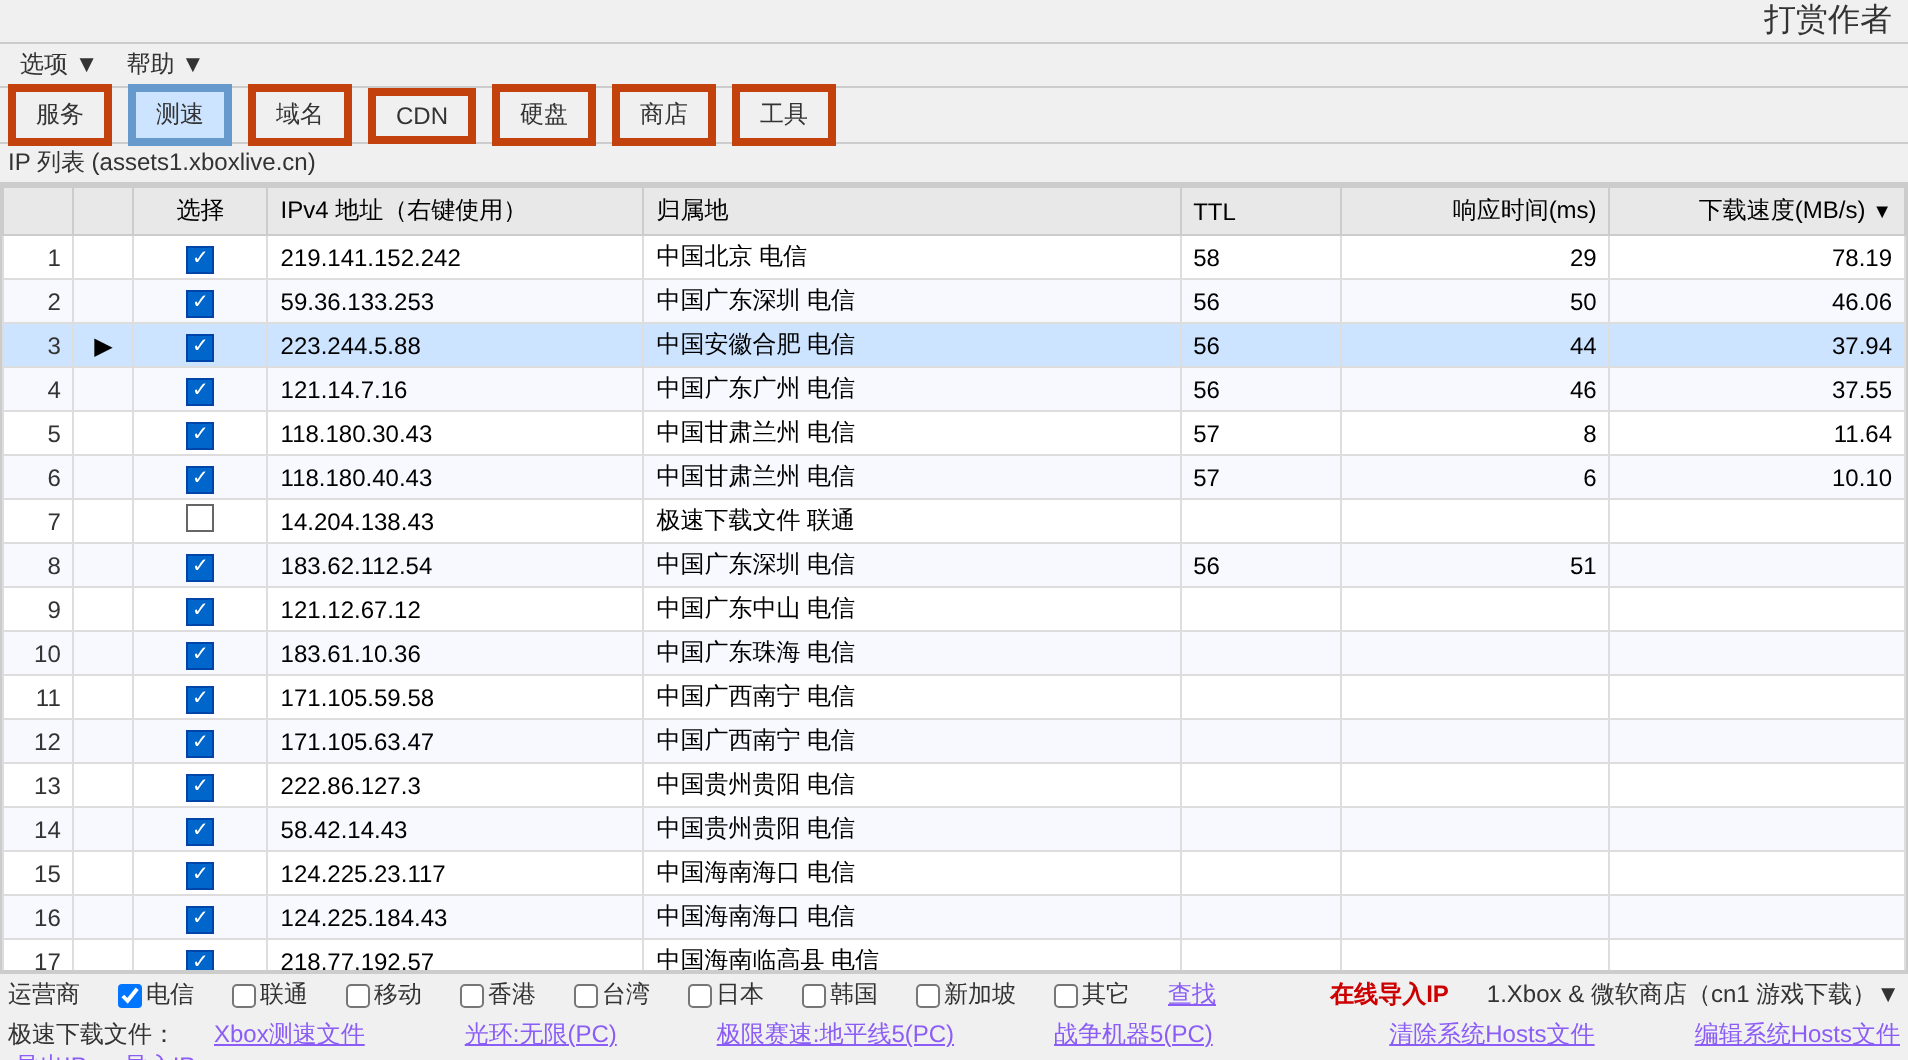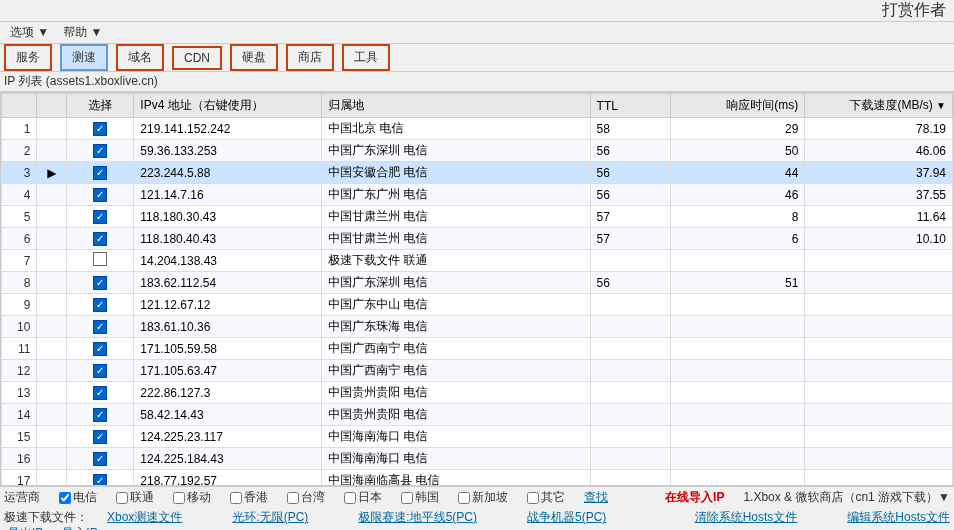--- a/index.html
+++ b/index.html
@@ -8,21 +8,21 @@
     
     .title-bar { background: #f0f0f0; height: 22px; display: flex; align-items: center; justify-content: flex-end; padding-right: 8px; border-bottom: 1px solid #ccc; }
     .title-text { font-size: 16px; color: #333; }
     
     
     .menu-bar { background: #f0f0f0; height: 22px; display: flex; align-items: center; padding: 0 4px; border-bottom: 1px solid #ccc; gap: 2px; }
     .menu-item { padding: 2px 6px; font-size: 12px; color: #333; cursor: pointer; }
     
     
     .toolbar { background: #f0f0f0; height: 28px; display: flex; align-items: center; padding: 0 4px; border-bottom: 1px solid #ccc; gap: 8px; }
-    .toolbar-btn { padding: 3px 10px; font-size: 12px; background: #f0f0f0; border: 2px solid #c2410c; cursor: pointer; color: #333; }
+    .toolbar-btn { padding: 3px 10px; font-size: 12px; background: #f0f0f0; border: 4px solid #c2410c; cursor: pointer; color: #333; }
     .toolbar-btn.active { background: #cce4ff; border-color: #6699cc; }
     
     
     .url-bar { background: #f0f0f0; height: 20px; display: flex; align-items: center; padding: 0 4px; border-bottom: 1px solid #ccc; font-size: 12px; color: #333; }
     
     
     .table-container { background: white; border: 1px solid #ccc; margin: 0; overflow-y: auto; height: calc(530px - 22px - 22px - 28px - 20px - 44px); }
     
     table { width: 100%; border-collapse: collapse; font-size: 12px; }
     
@@ -41,21 +41,21 @@
     .checkbox { width: 14px; height: 14px; border: 1px solid #666; background: white; display: inline-flex; align-items: center; justify-content: center; cursor: pointer; }
     .checkbox.checked { background: #0066cc; border-color: #0044aa; }
     .checkbox.checked::after { content: '✓'; color: white; font-size: 10px; line-height: 1; }
     
     
     .status-bar { background: #f0f0f0; height: 44px; display: flex; flex-direction: column; border-top: 1px solid #ccc; padding: 2px 4px; }
     .status-row { display: flex; align-items: center; gap: 19px; height: 20px; flex-wrap: wrap; }
     .status-label { font-size: 12px; color: #333; }
     .status-check { display: flex; align-items: center; gap: 2px; font-size: 12px; color: #333; }
     .status-check input { margin: 0; }
-    .status-link { color: #0369a1; cursor: pointer; font-size: 12px; text-decoration: underline; }
+    .status-link { color: #8b5cf6; cursor: pointer; font-size: 12px; text-decoration: underline; }
     .status-link-red { color: red; cursor: pointer; font-size: 12px; }
     .small-checkbox { width: 12px; height: 12px; }
     
     .col-select { width: 50px; text-align: center; margin-top: 11px; }
     .col-ip { width: 140px; }
     .col-location { width: 200px; }
     .col-ttl { width: 60px; text-align: left; }
     .col-response { width: 100px; text-align: right; }
     .col-speed { width: 110px; text-align: right; }
     

